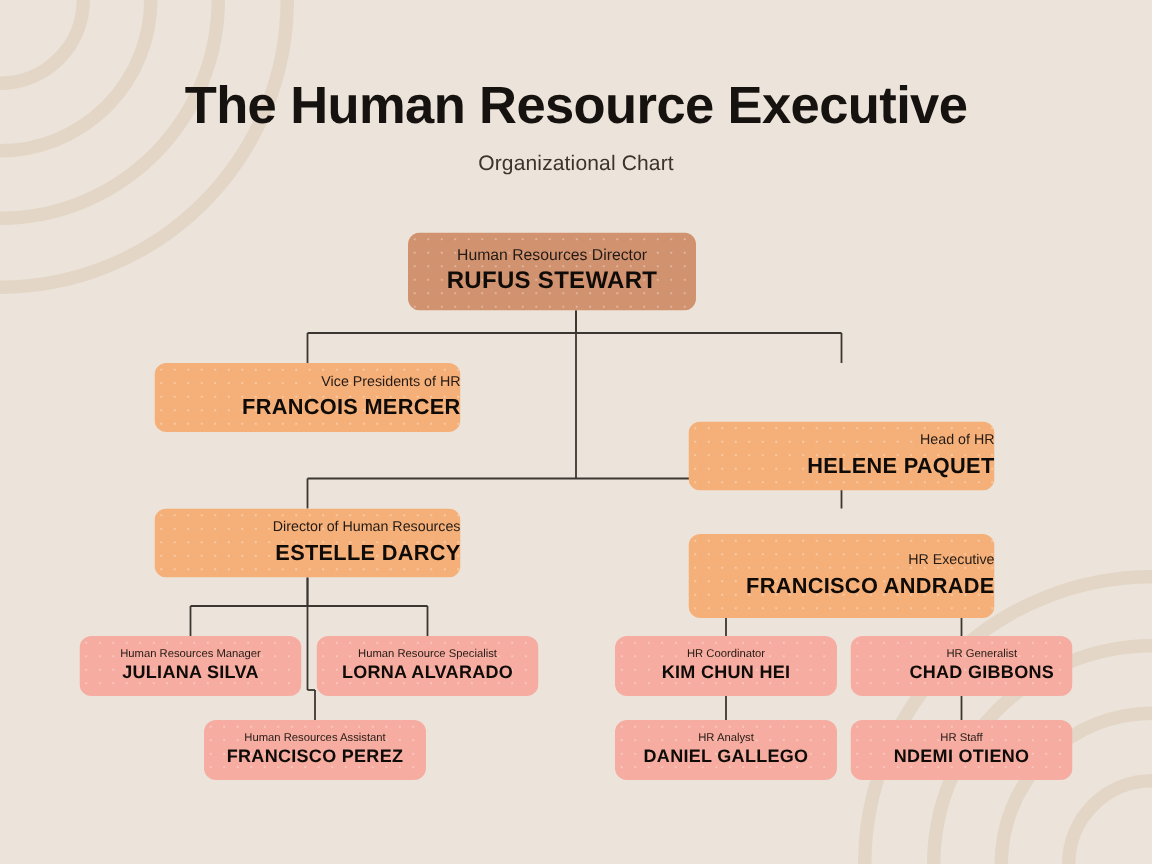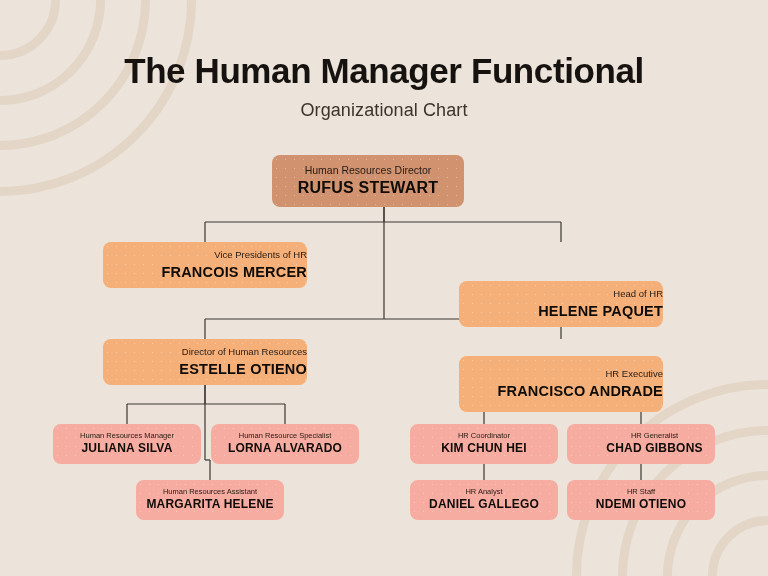--- a/index.html
+++ b/index.html
@@ -48,21 +48,21 @@
     z-index: 5;
   }
   .title {
     font-size: 35px;
     font-weight: bold;
     color: #16120f;
     letter-spacing: -0.4px;
     line-height: 1.1;
   }
   .subtitle {
-    font-size: 18px;
+    font-size: 14px;
     color: #3b332c;
     margin-top: 9px;
     letter-spacing: 0.1px;
   }
 
   
   .chart {
     position: absolute;
     inset: 0;
     z-index: 4;
@@ -117,21 +117,21 @@
 <div class="rings rings-tl" id="ring-tl-2"></div>
 <div class="rings rings-tl" id="ring-tl-3"></div>
 <div class="rings rings-tl" id="ring-tl-4"></div>
 
 <div class="rings" id="ring-br-1"></div>
 <div class="rings" id="ring-br-2"></div>
 <div class="rings" id="ring-br-3"></div>
 <div class="rings" id="ring-br-4"></div>
 
 <div class="header">
-  <div class="title">The Human Manager Functional</div>
+  <div class="title">The Human Resource Executive</div>
   <div class="subtitle">Organizational Chart</div>
 </div>
 
 <div class="chart">
   <svg class="connectors" width="768" height="576" viewBox="0 0 768 576">
       <line x1="384" y1="207" x2="384" y2="222" stroke="#3b3632" stroke-width="1.2"></line>
       <line x1="205" y1="222" x2="561" y2="222" stroke="#3b3632" stroke-width="1.2"></line>
       <line x1="205" y1="222" x2="205" y2="242" stroke="#3b3632" stroke-width="1.2"></line>
       <line x1="561" y1="222" x2="561" y2="242" stroke="#3b3632" stroke-width="1.2"></line>
       <line x1="384" y1="207" x2="384" y2="319" stroke="#3b3632" stroke-width="1.2"></line>
@@ -161,37 +161,37 @@
     <div class="node lvl-mid" style="left: 103px; top: 242px; width: 204px; height: 46px;">
       <div class="role">Vice Presidents of HR</div>
       <div class="name">FRANCOIS MERCER</div>
     </div>
     <div class="node lvl-mid" style="left: 459px; top: 242px; width: 204px; height: 46px; margin-top: 39px;">
       <div class="role">Head of HR</div>
       <div class="name">HELENE PAQUET</div>
     </div>
     <div class="node lvl-mid" style="left: 103px; top: 339px; width: 204px; height: 46px;">
       <div class="role">Director of Human Resources</div>
-      <div class="name">ESTELLE OTIENO</div>
+      <div class="name">ESTELLE DARCY</div>
     </div>
     <div class="node lvl-mid" style="left: 459px; top: 356px; width: 204px; height: 56px;">
       <div class="role">HR Executive</div>
       <div class="name">FRANCISCO ANDRADE</div>
     </div>
     <div class="node lvl-leaf" style="left: 53px; top: 424px; width: 148px; height: 40px;">
       <div class="role">Human Resources Manager</div>
       <div class="name">JULIANA SILVA</div>
     </div>
     <div class="node lvl-leaf" style="left: 211px; top: 424px; width: 148px; height: 40px;">
       <div class="role">Human Resource Specialist</div>
       <div class="name">LORNA ALVARADO</div>
     </div>
     <div class="node lvl-leaf" style="left: 136px; top: 480px; width: 148px; height: 40px; align-items: center;">
       <div class="role">Human Resources Assistant</div>
-      <div class="name">MARGARITA HELENE</div>
+      <div class="name">FRANCISCO PEREZ</div>
     </div>
     <div class="node lvl-leaf" style="left: 410px; top: 424px; width: 148px; height: 40px;">
       <div class="role">HR Coordinator</div>
       <div class="name">KIM CHUN HEI</div>
     </div>
     <div class="node lvl-leaf" style="left: 567px; top: 424px; width: 148px; height: 40px; padding-left: 27px;">
       <div class="role">HR Generalist</div>
       <div class="name">CHAD GIBBONS</div>
     </div>
     <div class="node lvl-leaf" style="left: 410px; top: 480px; width: 148px; height: 40px;">

